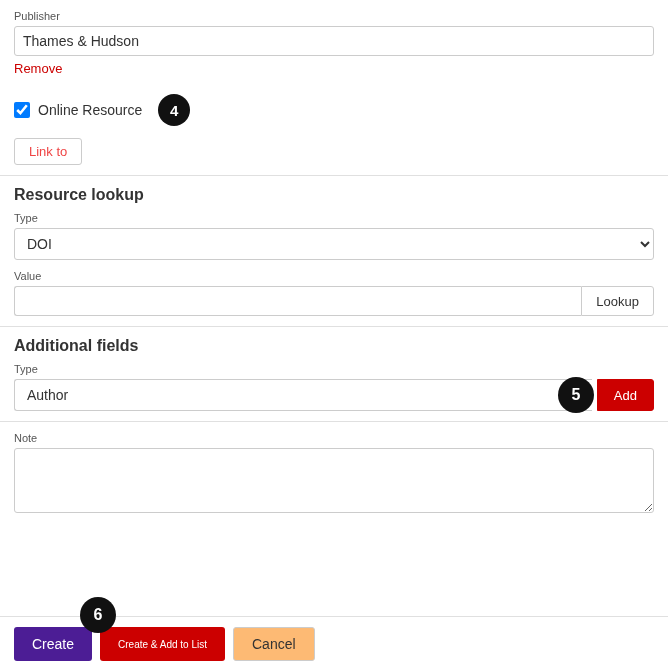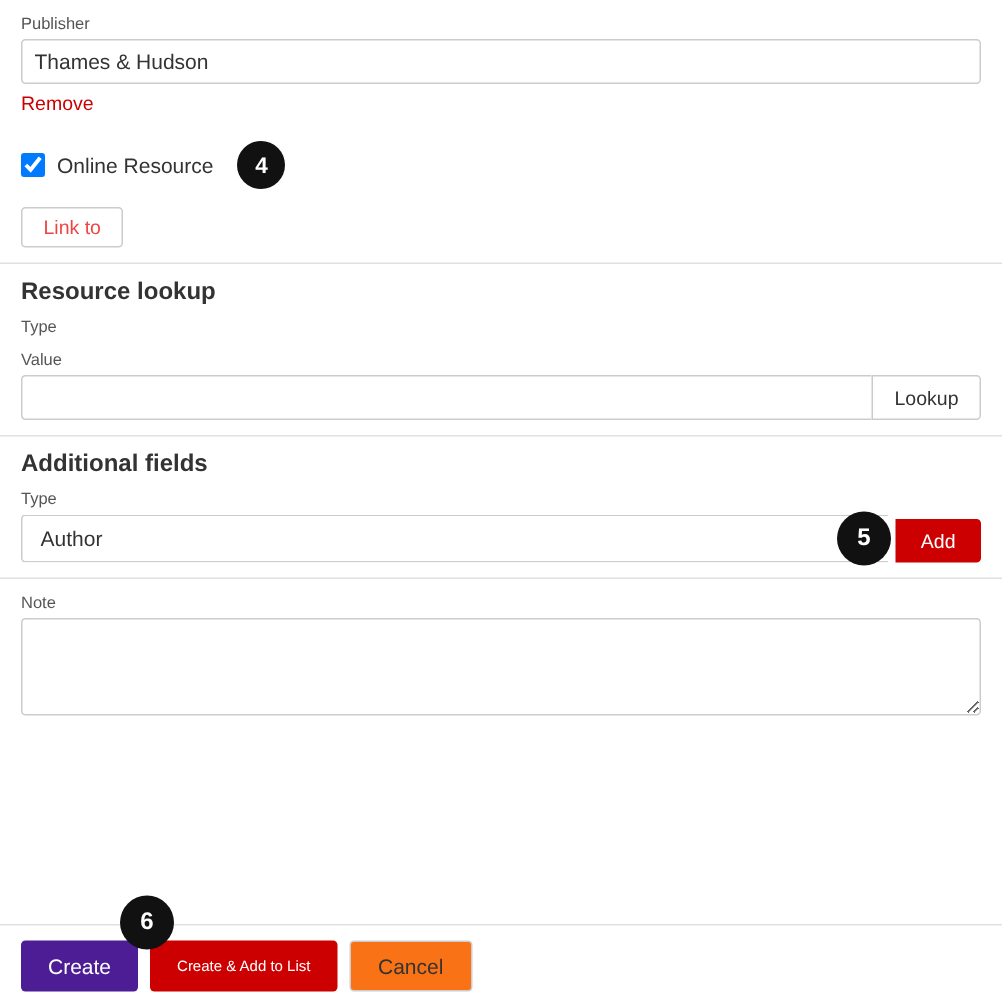--- a/index.html
+++ b/index.html
@@ -83,21 +83,20 @@
       padding: 6px 14px;
       font-size: 13px;
       border-radius: 0 3px 3px 0;
       cursor: pointer;
       color: #333;
       white-space: nowrap;
     }
     .add-row {
       display: flex;
       gap: 5px;
-      align-items: flex-end;
     }
     .add-row .select-input {
       border-right: none;
       border-radius: 3px 0 0 3px;
       flex: 1;
     }
     .btn-add {
       background: #cc0000;
       color: #fff;
       border: 1px solid #cc0000;
@@ -134,21 +133,21 @@
     .btn-create-add {
       background: #cc0000;
       color: #fff;
       border: none;
       padding: 8px 18px;
       font-size: 10px;
       border-radius: 3px;
       cursor: pointer;
     }
     .btn-cancel {
-      background: #f97316;
+      background: #fdba74;
       color: #333;
       border: 1px solid #ccc;
       padding: 8px 18px;
       font-size: 14px;
       border-radius: 3px;
       cursor: pointer;
     }
     
     .badge {
       display: inline-flex;
@@ -188,20 +187,26 @@
     <div class="badge badge-4" style="position:relative;left:0;top:0;margin-left:8px;width:32px;height:32px;font-size:15px;">4</div>
   </div>
   <div>
     <button class="btn-link-to">Link to</button>
   </div>
 </div>
 
 <div class="resource-section">
   <div class="section-title">Resource lookup</div>
   <label class="field-label">Type</label>
+  <select class="select-input">
+    <option>DOI</option>
+    <option>ISBN</option>
+    <option>ISSN</option>
+    <option>URL</option>
+  </select>
   <label class="field-label" style="margin-top:10px;">Value</label>
   <div class="lookup-row">
     <input type="text" class="text-input" style="">
     <button class="btn-lookup">Lookup</button>
   </div>
 </div>
 
 <div class="additional-section">
   <div class="section-title">Additional fields</div>
   <label class="field-label">Type</label>

